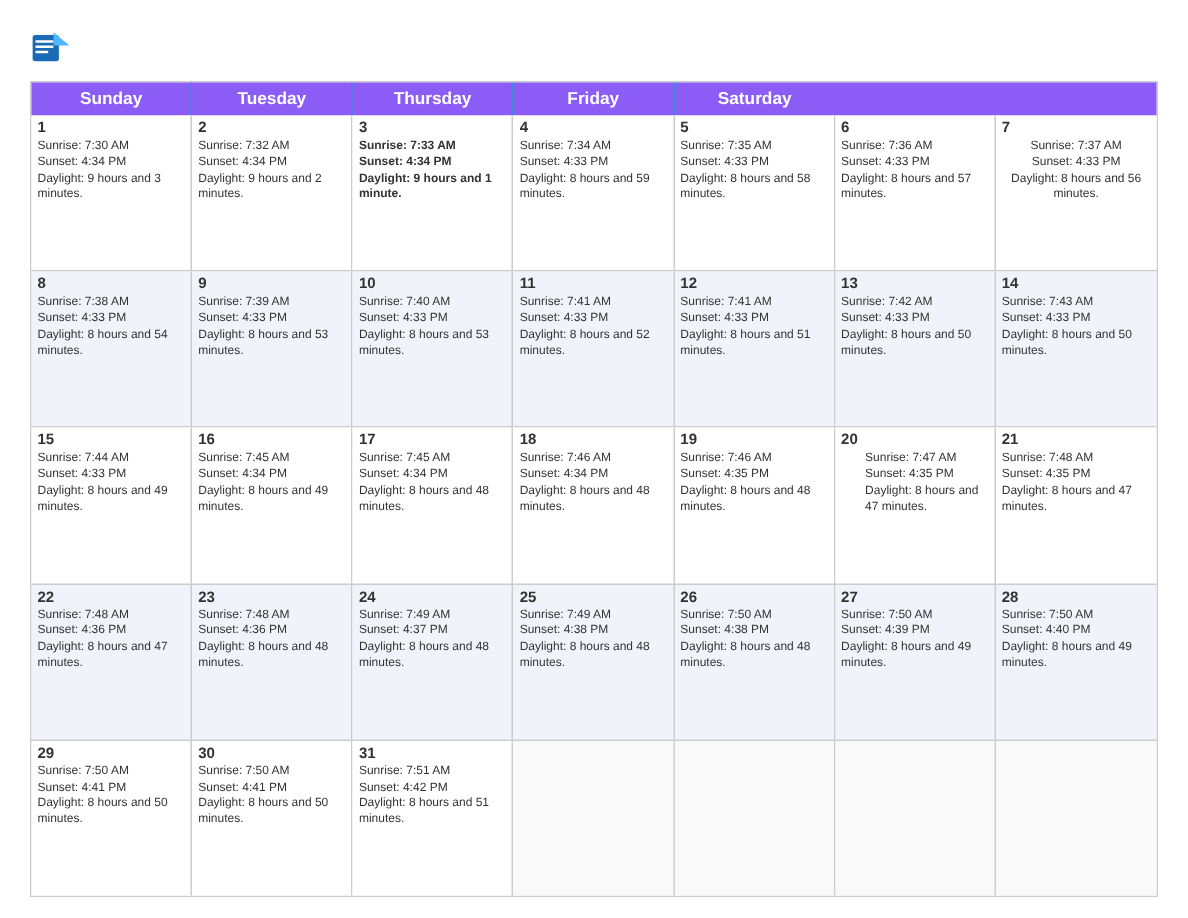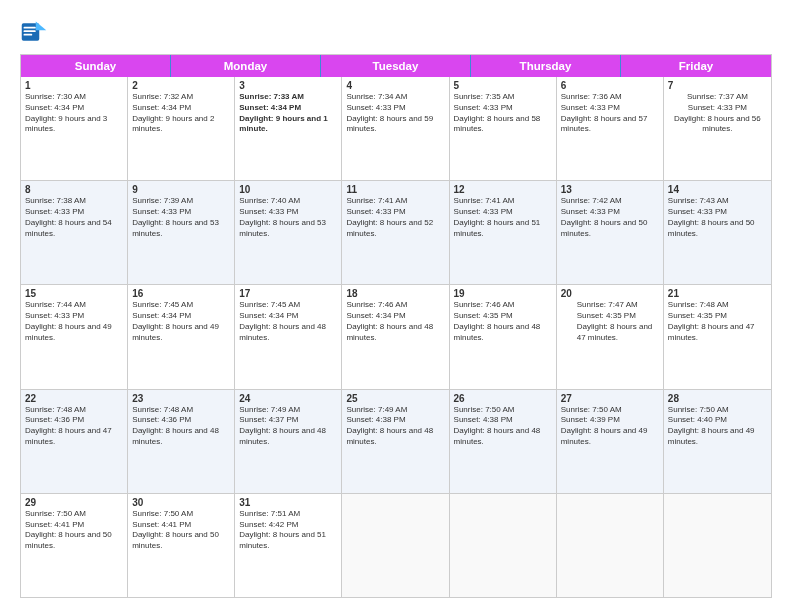--- a/index.html
+++ b/index.html
@@ -56,22 +56,22 @@
       font-weight: bold;
     }
     .calendar {
       flex: 1;
       display: flex;
       flex-direction: column;
       border: 1px solid #ccc;
     }
     .cal-header-row {
       display: grid;
-      grid-template-columns: repeat(5, 1fr);
-      background: #d946ef;
+      grid-template-columns: repeat(7, 1fr);
+      background: #8b5cf6;
     }
     .cal-header-cell {
       color: #fff;
       font-size: 11.5px;
       font-weight: bold;
       text-align: center;
       padding: 5px 2px;
       border-right: 1px solid #3a8bd5;
     }
     .cal-header-cell:last-child { border-right: none; }
@@ -131,24 +131,24 @@
     </div>
     <div class="title-block">
       <div class="main-title"></div>
       <div class="subtitle"></div>
     </div>
   </div>
 
   <div class="calendar">
     <div class="cal-header-row" id="cal-header">
         <div class="cal-header-cell">Sunday</div>
-        <div class="cal-header-cell">Monday</div>
         <div class="cal-header-cell">Tuesday</div>
         <div class="cal-header-cell">Thursday</div>
         <div class="cal-header-cell">Friday</div>
+        <div class="cal-header-cell">Saturday</div>
       </div>
     <div class="cal-body" id="cal-body">
         <div class="cal-week">
           <div class="cal-cell">
             <span class="day-num">1</span>
             <p style="white-space: pre-line;">Sunrise: 7:30 AM
 Sunset: 4:34 PM
 Daylight: 9 hours and 3 minutes.</p>
           </div>
           <div class="cal-cell">

